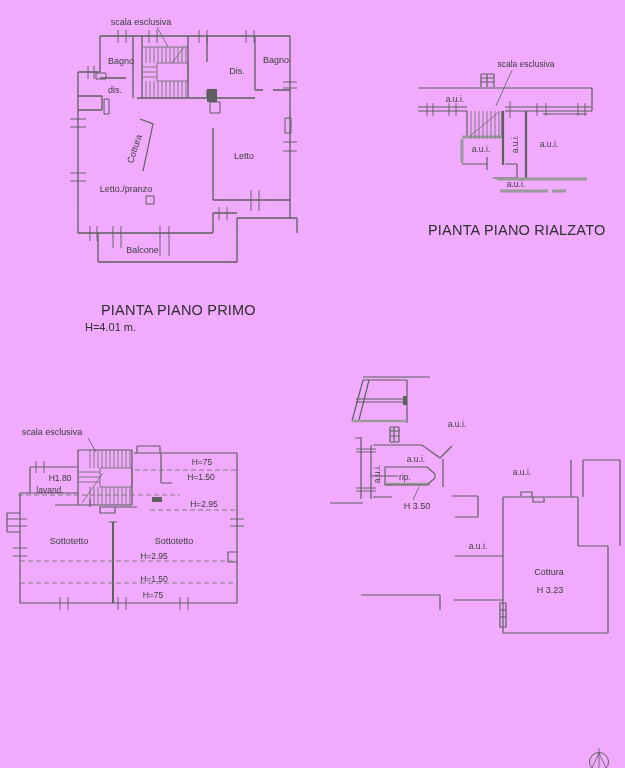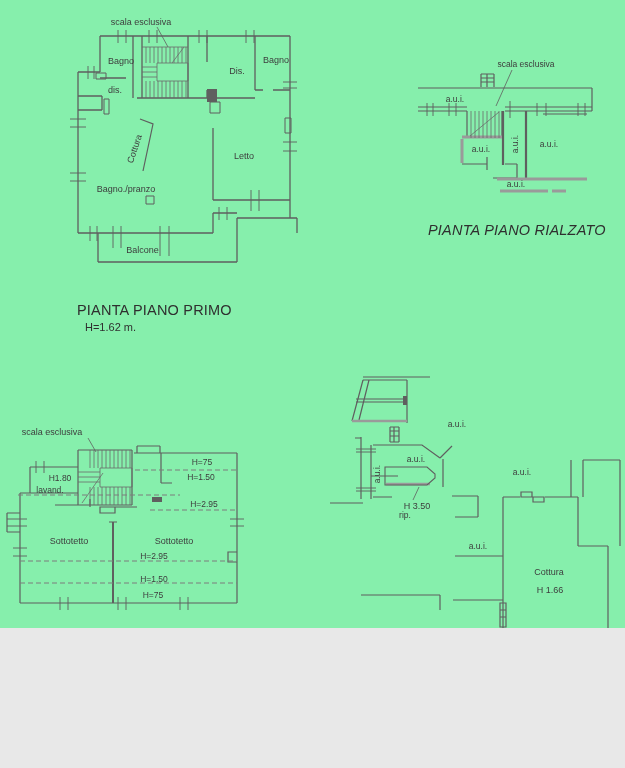--- a/index.html
+++ b/index.html
@@ -1,17 +1,17 @@
 <!DOCTYPE html>
 <html><head>
 <meta charset="utf-8">
 <style>
   html,body{margin:0;padding:0;background:#e8e8e8;}
   #sheet{
-    position:relative;width:625px;height:628px;background:#86efac;
+    position:relative;width:625px;height:768px;background:#f0abfc;
     overflow:hidden;font-family:"Liberation Sans",sans-serif;
   }
   svg{position:absolute;left:0;top:0;}
   .lbl{
     position:absolute;color:#3d3d3d;font-size:9px;line-height:1;
     white-space:nowrap;transform:translate(-50%,-50%);
   }
   .sm{font-size:8.5px;}
   .rot{transform:translate(-50%,-50%) rotate(-90deg);}
   .rot70{transform:translate(-50%,-50%) rotate(-72deg);}
@@ -123,50 +123,50 @@
     </g>
   </svg>
 
   <div class="lbl" style="left:141px;top:22px;">scala esclusiva</div>
   <div class="lbl" style="left:121px;top:61px;">Bagno</div>
   <div class="lbl" style="left:115px;top:90px;">dis.</div>
   <div class="lbl" style="left:237px;top:71px;">Dis.</div>
   <div class="lbl" style="left:276px;top:60px;">Bagno</div>
   <div class="lbl rot70" style="left:135px;top:149px;">Cottura</div>
   <div class="lbl" style="left:244px;top:156px;">Letto</div>
-  <div class="lbl" style="left:126px;top:189px;">Bagno./pranzo</div>
+  <div class="lbl" style="left:126px;top:189px;">Letto./pranzo</div>
   <div class="lbl" style="left:122px;top:250px;padding-left:41px;">Balcone</div>
-  <div class="title" style="left:77px;top:302px;">PIANTA PIANO PRIMO</div>
-  <div class="subtitle" style="left:85px;top:322px;">H=1.62 m.</div>
+  <div class="title" style="left:101px;top:302px;">PIANTA PIANO PRIMO</div>
+  <div class="subtitle" style="left:85px;top:322px;">H=4.01 m.</div>
 
   <div class="lbl sm" style="left:526px;top:64px;">scala esclusiva</div>
   <div class="lbl sm" style="left:455px;top:99px;">a.u.i.</div>
   <div class="lbl sm" style="left:481px;top:149px;">a.u.i.</div>
   <div class="lbl sm rot" style="left:515px;top:144px;">a.u.i.</div>
   <div class="lbl sm" style="left:549px;top:144px;">a.u.i.</div>
   <div class="lbl sm" style="left:516px;top:184px;">a.u.i.</div>
-  <div class="title" style="left:428px;top:222px;font-style:italic;">PIANTA PIANO RIALZATO</div>
+  <div class="title" style="left:428px;top:222px;">PIANTA PIANO RIALZATO</div>
 
   <div class="lbl" style="left:52px;top:432px;">scala esclusiva</div>
   <div class="lbl sm" style="left:60px;top:478px;">H1.80</div>
   <div class="lbl sm" style="left:50px;top:490px;">lavand.</div>
   <div class="lbl sm" style="left:202px;top:462px;">H=75</div>
   <div class="lbl sm" style="left:201px;top:477px;">H=1.50</div>
   <div class="lbl sm" style="left:204px;top:504px;">H=2.95</div>
   <div class="lbl" style="left:69px;top:541px;">Sottotetto</div>
   <div class="lbl" style="left:174px;top:541px;">Sottotetto</div>
   <div class="lbl sm" style="left:154px;top:556px;">H=2.95</div>
   <div class="lbl sm" style="left:154px;top:579px;">H=1.50</div>
   <div class="lbl sm" style="left:153px;top:595px;">H=75</div>
 
   <div class="lbl sm" style="left:457px;top:424px;">a.u.i.</div>
   <div class="lbl sm" style="left:416px;top:459px;">a.u.i.</div>
   <div class="lbl sm rot" style="left:377px;top:474px;">a.u.i.</div>
-  <div class="lbl sm" style="left:405px;top:477px;margin-top:38px;">rip.</div>
+  <div class="lbl sm" style="left:405px;top:477px;">rip.</div>
   <div class="lbl" style="left:417px;top:506px;text-align:right;">H 3.50</div>
   <div class="lbl sm" style="left:522px;top:472px;">a.u.i.</div>
   <div class="lbl sm" style="left:478px;top:546px;">a.u.i.</div>
   <div class="lbl" style="left:549px;top:572px;">Cottura</div>
-  <div class="lbl" style="left:550px;top:590px;">H 1.66</div>
+  <div class="lbl" style="left:550px;top:590px;">H 3.23</div>
 
   <div class="lbl nord" style="left:594px;top:736px;">Nord</div>
 
 </div>
 
 </body></html>

